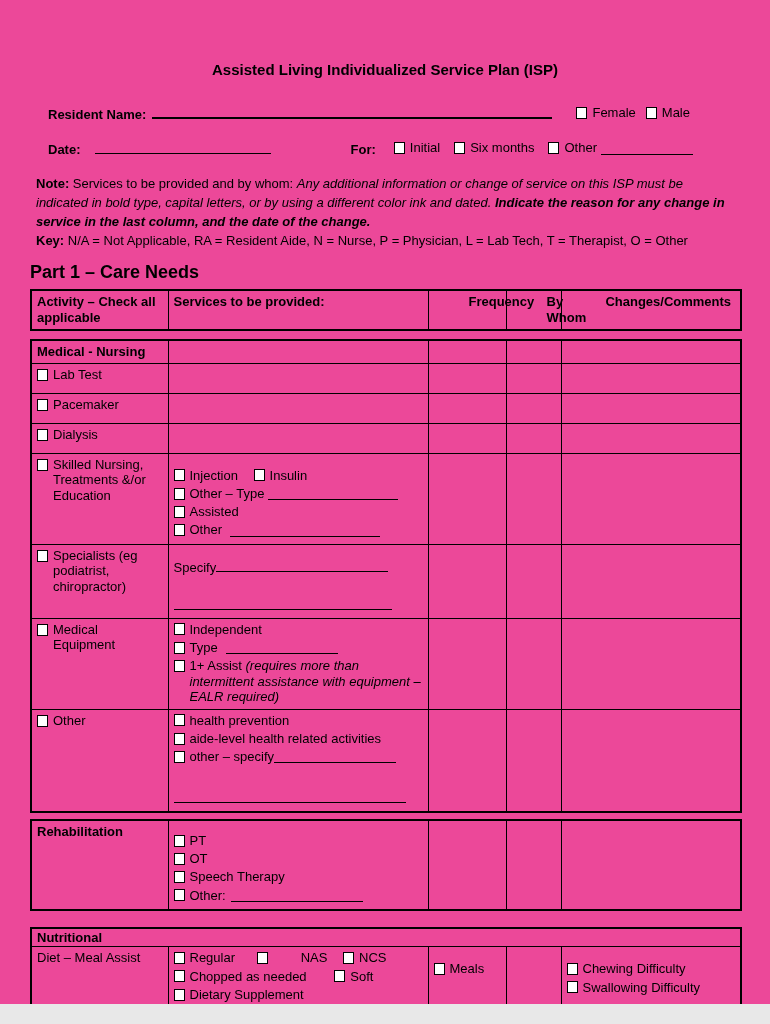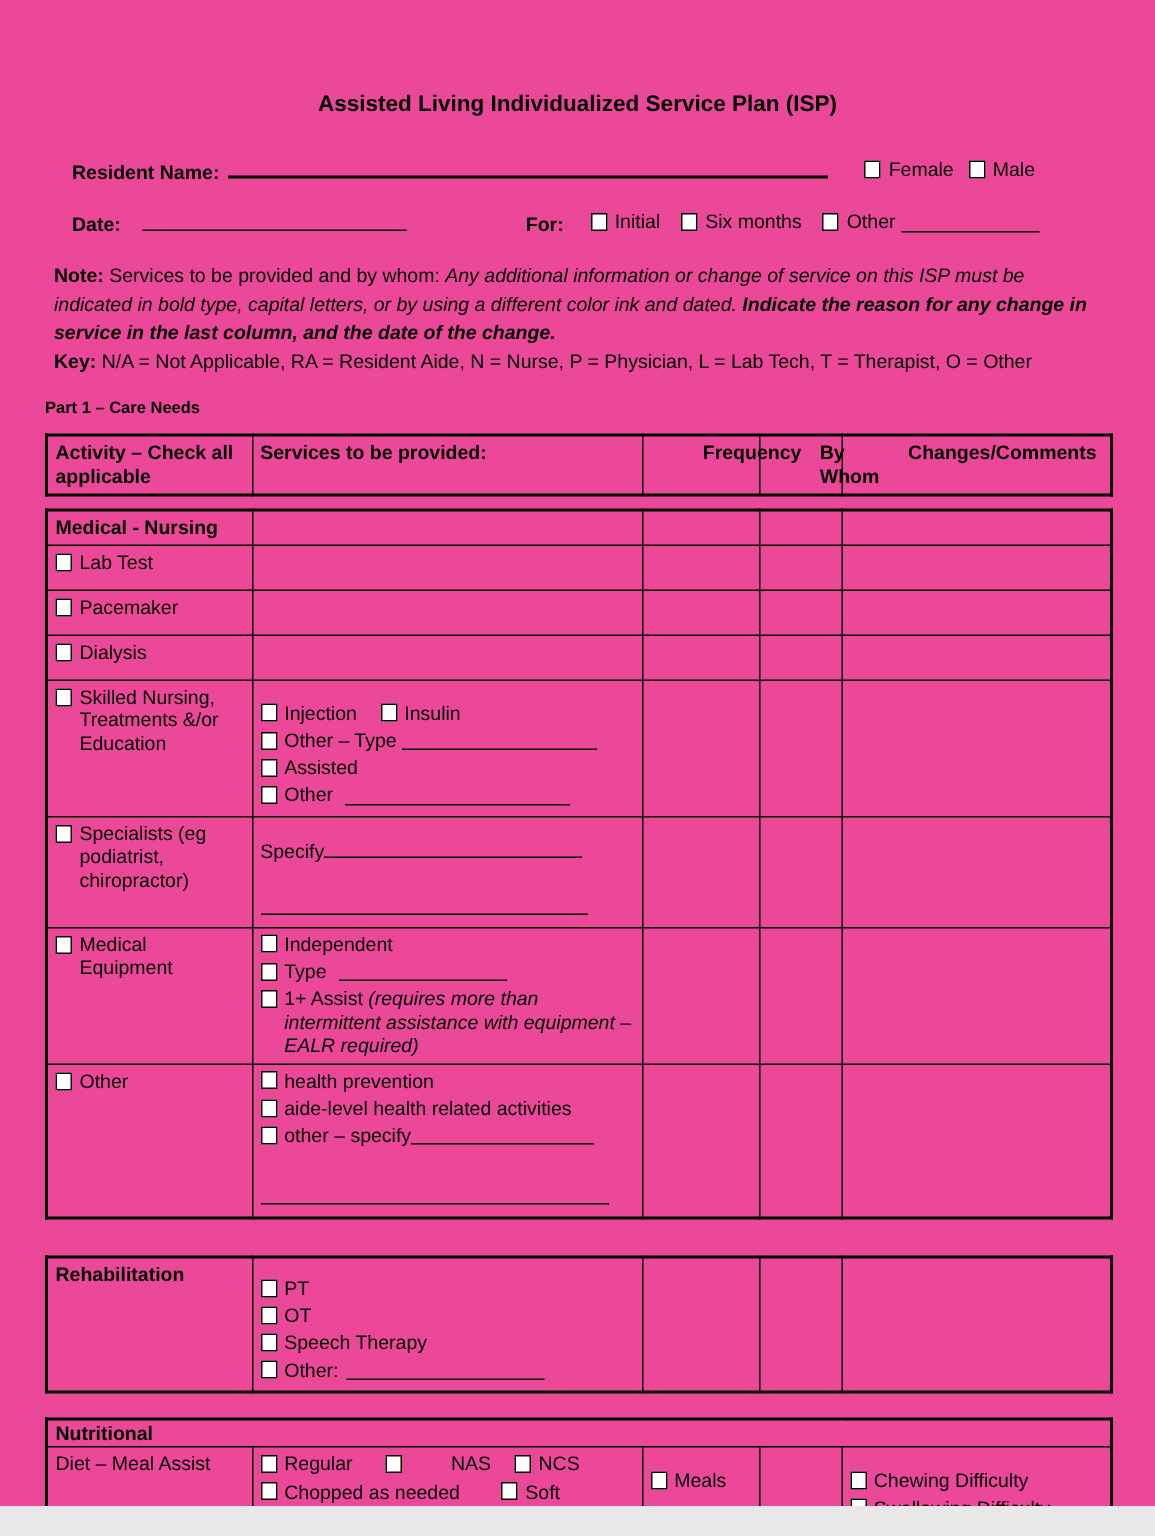--- a/index.html
+++ b/index.html
@@ -35,28 +35,28 @@
   }
   .ci.top{align-items:flex-start;}
   .ci.top .cb{margin-top:2px;}
   .gap12{margin-left:12px;}
   .gap18{margin-left:18px;gap:28px;}
   .gap24{margin-left:24px;}
   
   .note{margin:16px 0 0 6px;width:702px;line-height:19px;}
   .note i{font-style:italic;}
   .note .bi{font-style:italic;font-weight:bold;}
-  .part-heading{font-weight:bold;font-size:11px;margin:15px 0 9px 0;}
+  .part-heading{font-weight:bold;font-size:18px;margin:15px 0 9px 0;}
   
   table.grid{border-collapse:collapse;width:710px;table-layout:fixed;border:2px solid #000;}
   table.grid td{border:1px solid #000;vertical-align:top;padding:3px 5px;box-sizing:border-box;}
   table.grid td.ctr{text-align:center;padding-left:40px;}
   .thead td{font-weight:bold;}
   .mt8{margin-top:8px;}
-  .mt11{margin-top:24px;}
+  .mt11{margin-top:6px;}
   .mt16{margin-top:16px;}
   .sec-title{font-weight:bold;}
   .ln{margin:0 0 1px 0;}
   .pad-t12{padding-top:12px !important;}
   .pad-t14{padding-top:14px !important;}
   .b-inline{display:inline-block;border-bottom:1px solid #000;height:12px;vertical-align:baseline;}
   .w130{width:130px;} .w150{width:150px;} .w172{width:172px;} .w218{width:218px;}
   .w112{width:112px;} .w122{width:122px;} .w232{width:232px;} .w132{width:132px;}
   .solo-line{margin-top:22px;}
   .solo-line2{margin-top:24px;}

